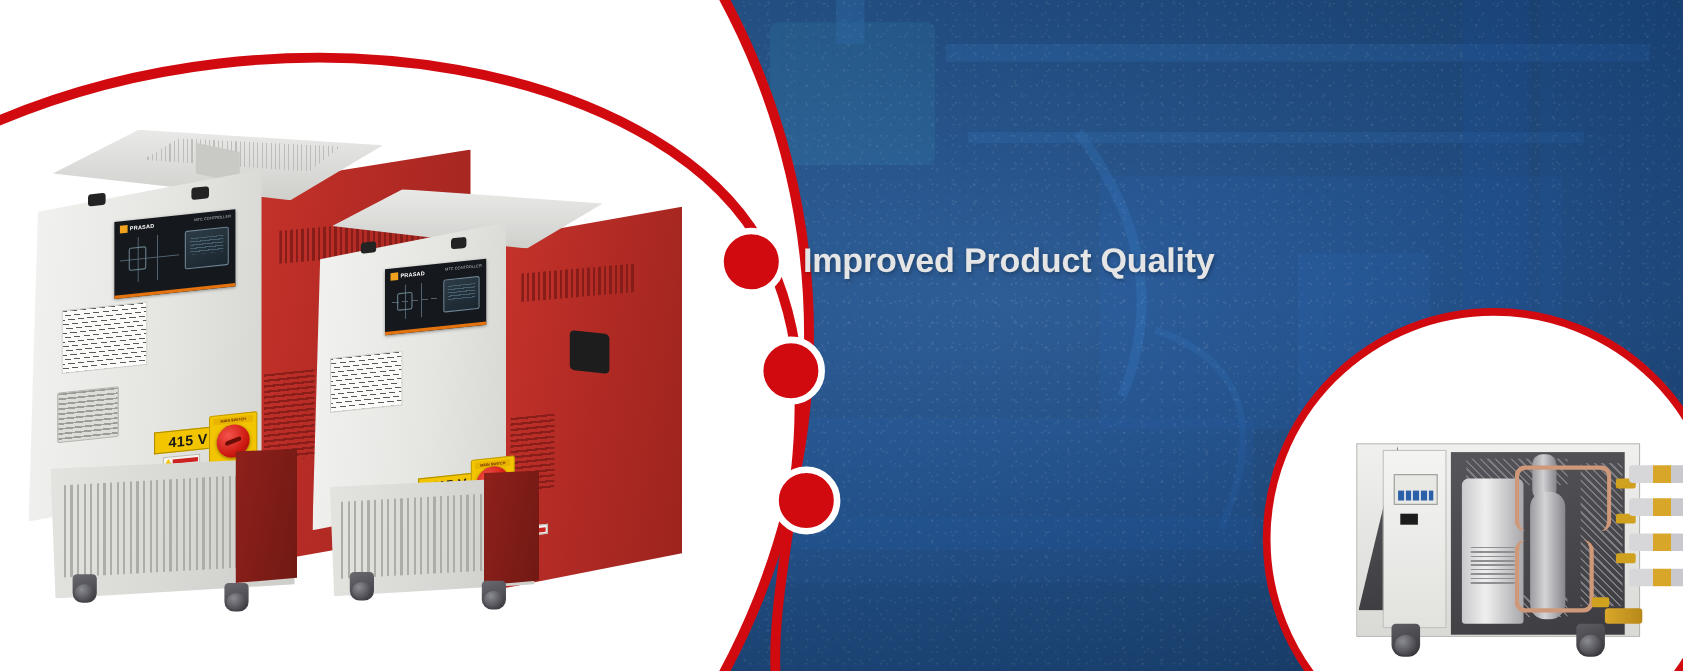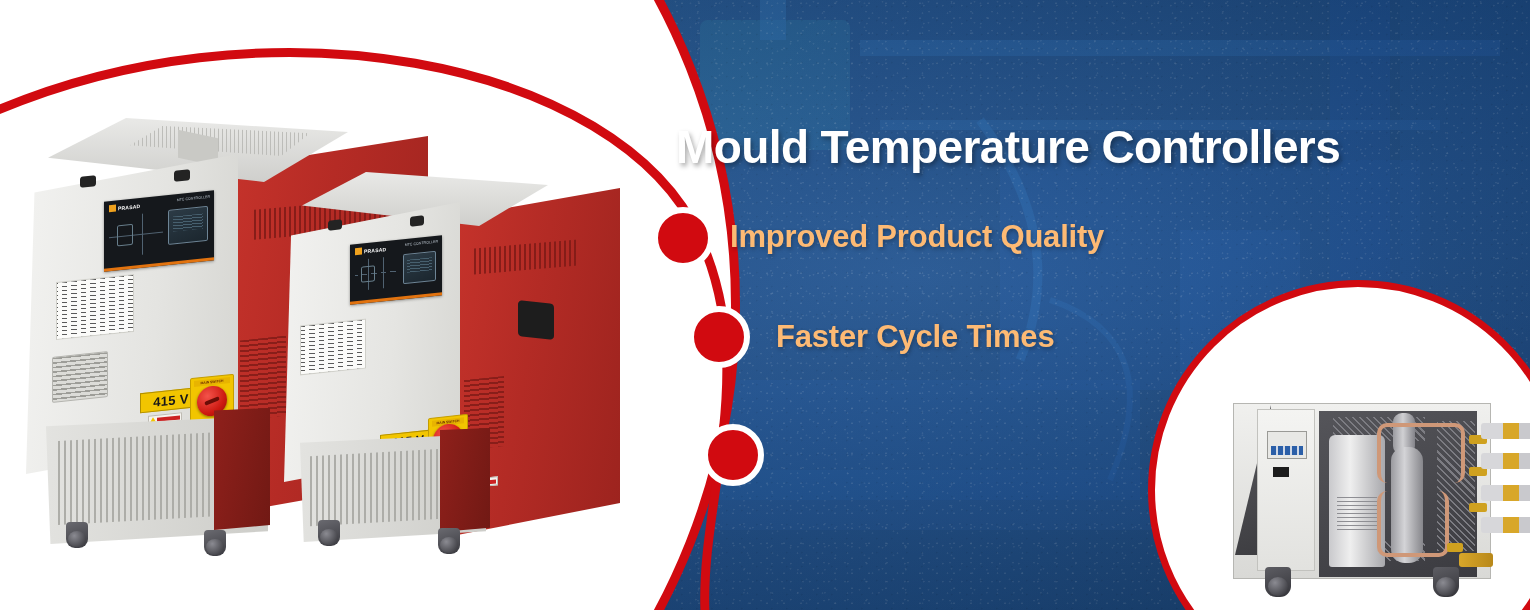--- a/index.html
+++ b/index.html
@@ -190,21 +190,21 @@
   .bullet{ position:absolute; border-radius:50%; background:#d10a10;
     border:6px solid #ffffff; }
   .b1{ left:652px; top:207px; width:62px; height:62px; }
   .b2{ left:688px; top:306px; width:62px; height:62px; }
   .b3{ left:702px; top:424px; width:62px; height:62px; }
 
   
   .title{ position:absolute; left:676px; top:120px; color:#ffffff;
     font-size:46px; font-weight:bold; letter-spacing:-.6px; white-space:nowrap;
     text-shadow:2px 3px 5px rgba(0,0,0,.35); }
-  .feat{ position:absolute; color:#fdba74; font-weight:bold; font-size:31px;
+  .feat{ position:absolute; color:#e5e5e5; font-weight:bold; font-size:31px;
     letter-spacing:-.2px; white-space:nowrap; text-shadow:1px 2px 4px rgba(0,0,0,.3); }
   .f1{ left:730px; top:219px; }
   .f2{ left:776px; top:319px; }
   .f3{ left:784px; top:437px; }
 
   
   .inset{ position:absolute; left:1148px; top:280px; width:420px; height:420px;
     border-radius:50%; background:#ffffff; border:7px solid #d10a10; overflow:hidden; }
   .cut{ position:absolute; left:78px; top:108px; width:260px; height:196px; }
   .cut-shell{ position:absolute; left:0; top:8px; width:258px; height:176px;
@@ -372,24 +372,22 @@
   </div>
 
   <svg class="arc-svg" viewBox="0 0 1530 610">
     <path d="M -20 118 C 260 -10 620 60 700 238 C 760 370 700 500 705 612" stroke="#d10a10" stroke-width="9" fill="none" stroke-linecap="round"></path>
   </svg>
 
   <div class="bullet b1"></div>
   <div class="bullet b2"></div>
   <div class="bullet b3"></div>
 
-  <div class="title">Mould Temperature Controllers</div>
 
   <div class="feat f1">Improved Product Quality</div>
-  <div class="feat f2">Faster Cycle Times</div>
 
   <div class="inset">
     <div class="cut">
       <div class="cut-shell"></div>
       <div class="cut-wedge"></div>
       <div class="cut-door"></div>
       <div class="cut-breaker"></div>
       <div class="cut-blackbtn"></div>
       <div class="cut-interior"></div>
       <div class="cut-hatch ch1"></div>

